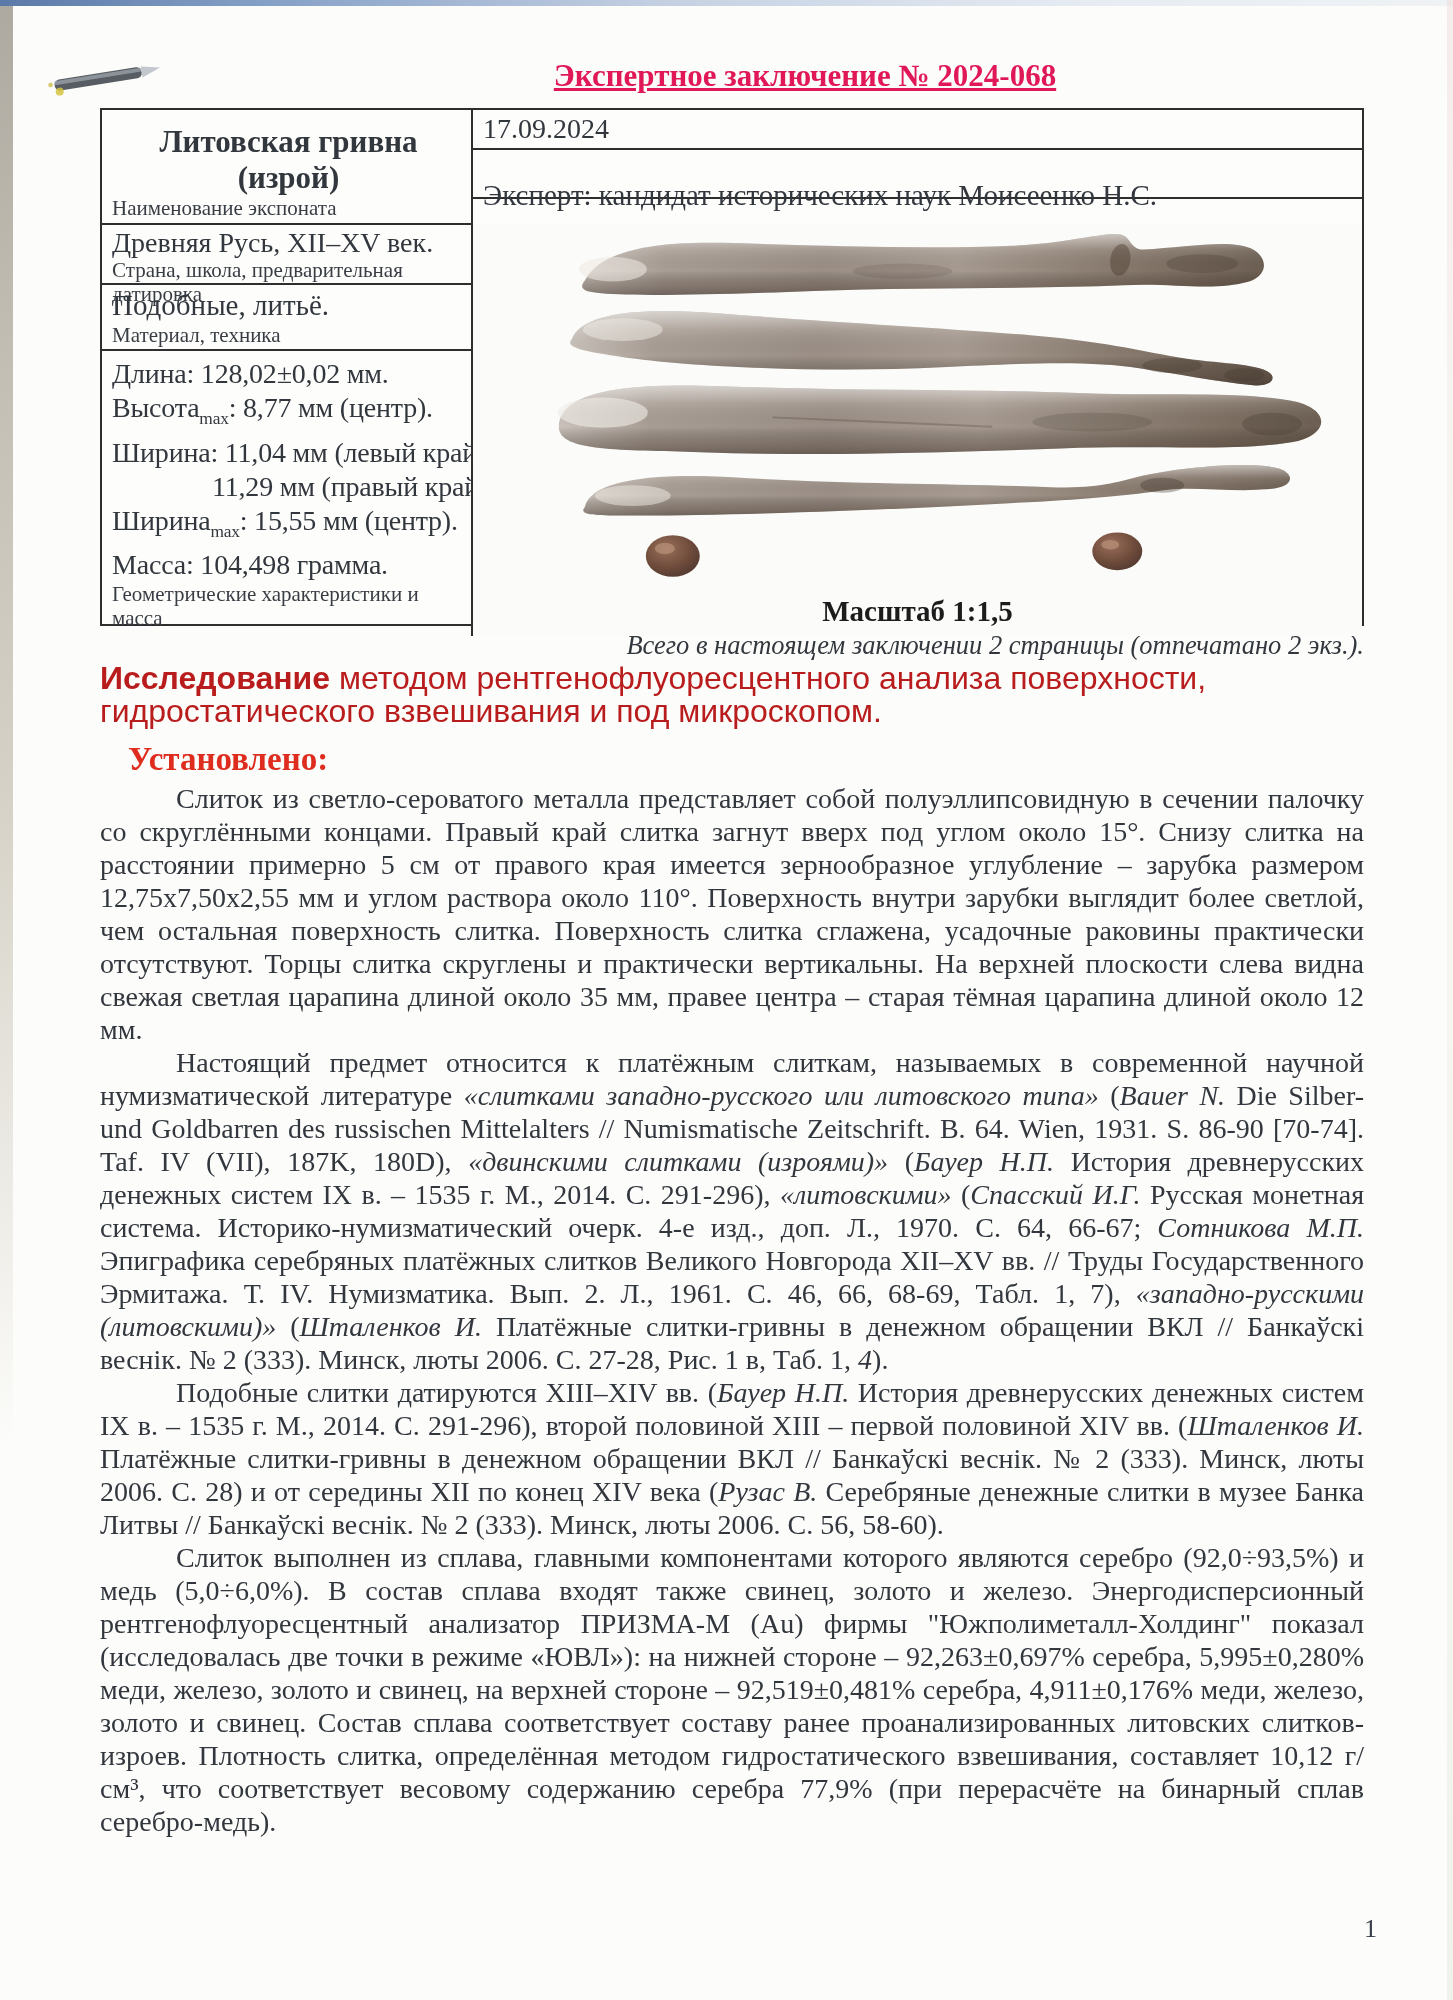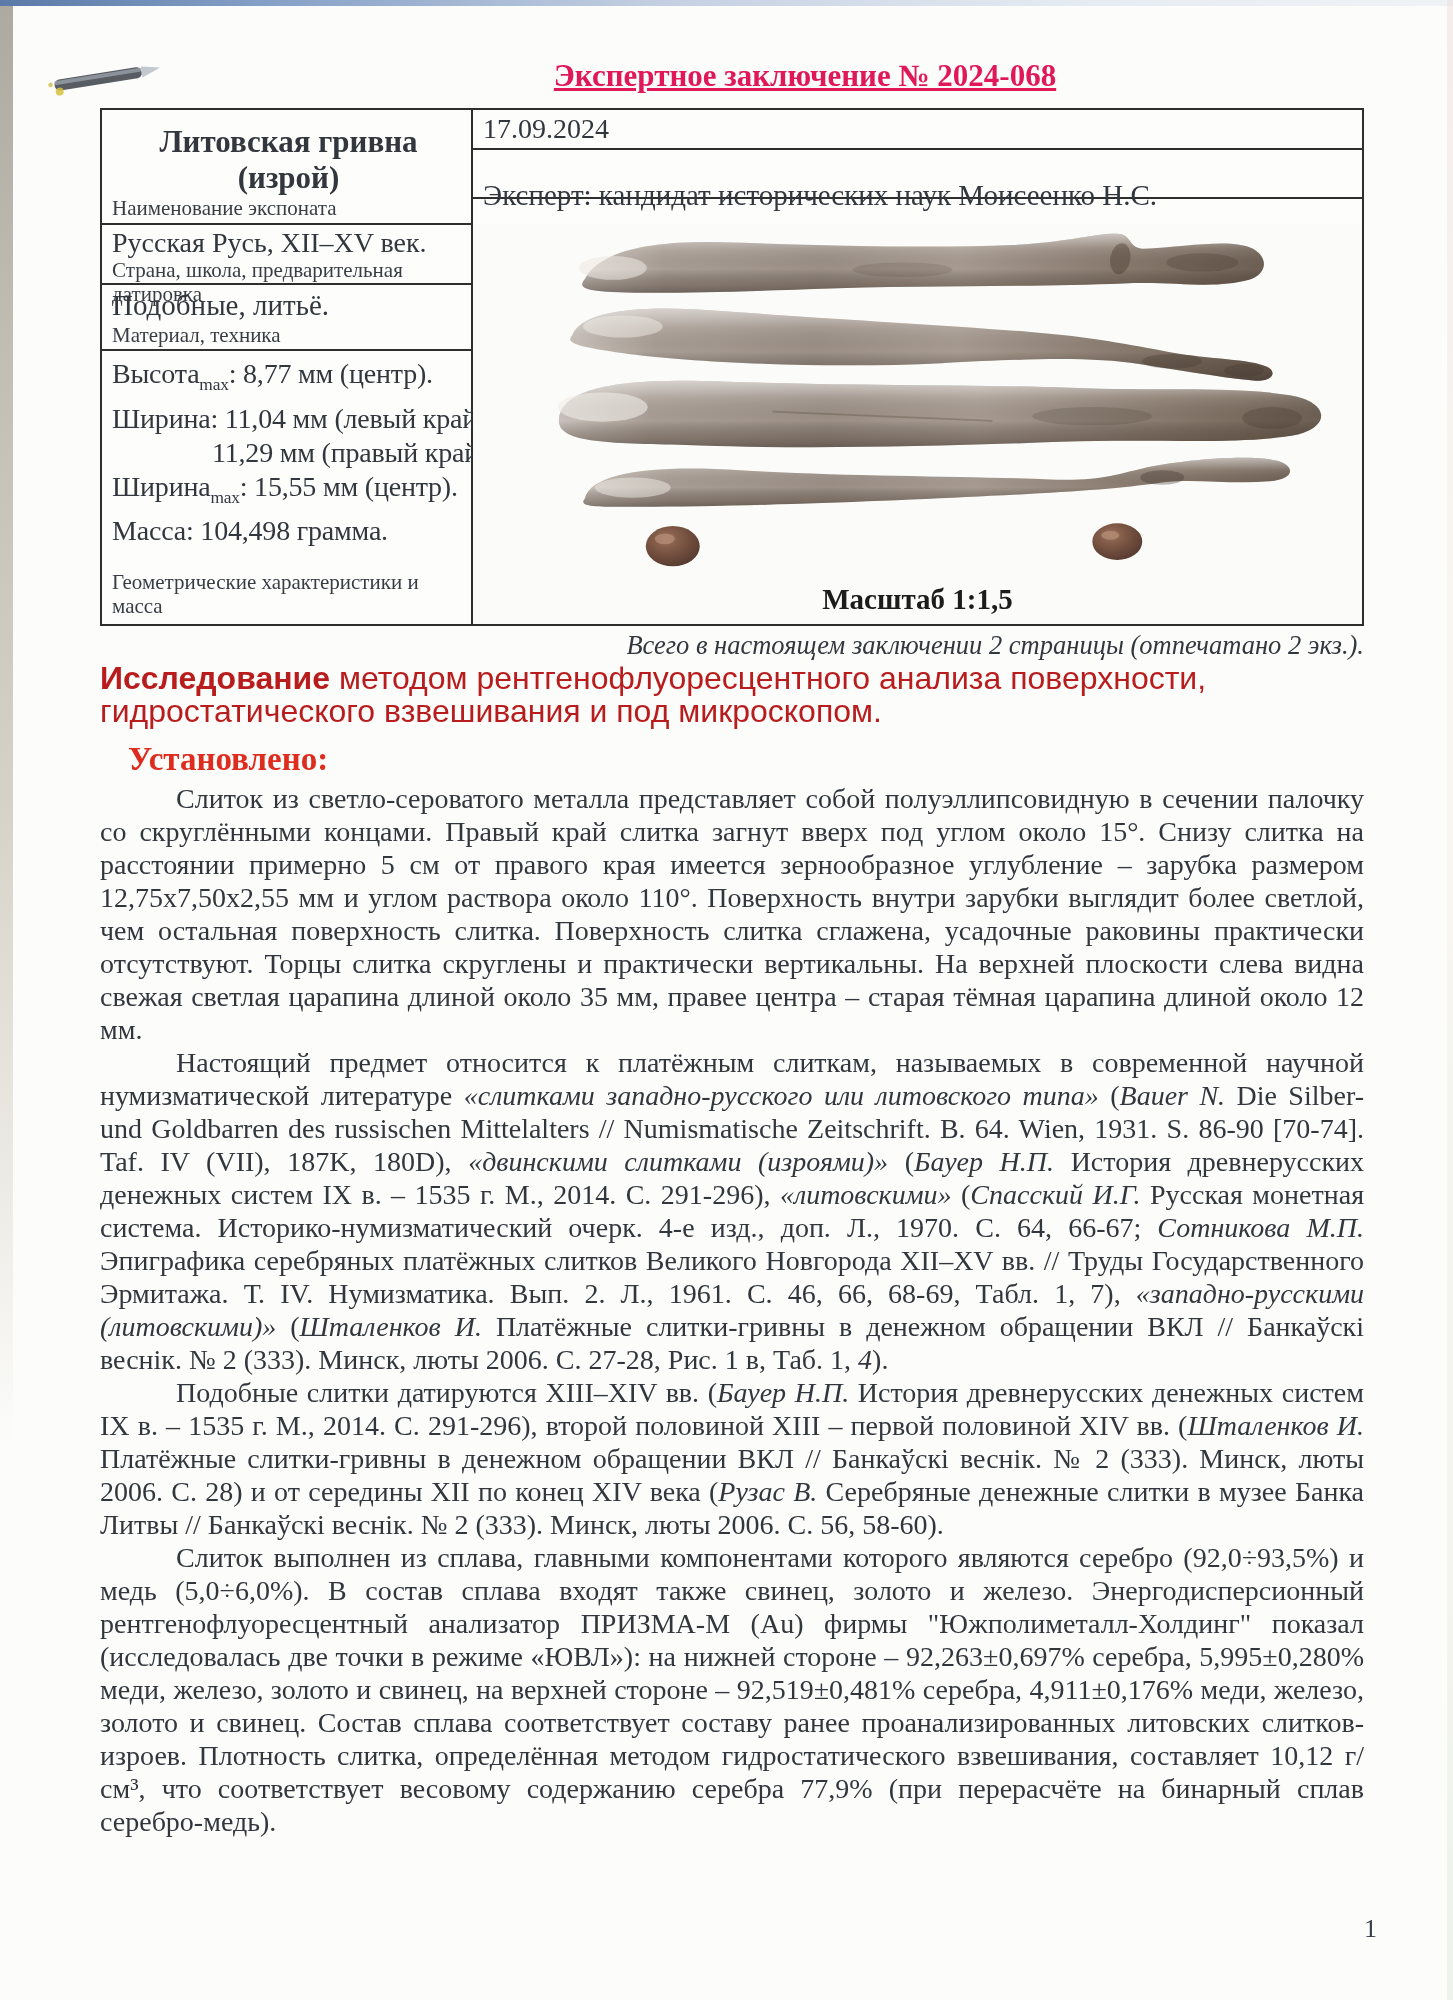--- a/index.html
+++ b/index.html
@@ -103,30 +103,31 @@
 
     <div class="spec-table">
       <div class="col-left">
 
         <div class="cell bline name-cell">
           <div class="exhibit-name">Литовская гривна (изрой)</div>
           <div class="lbl">Наименование экспоната</div>
         </div>
 
         <div class="cell bline origin-cell">
-          <div class="val">Русская Русь, XII–XV век.</div>
+          <div class="val">Древняя Русь, XII–XV век.</div>
           <div class="lbl">Страна, школа, предварительная датировка</div>
         </div>
 
         <div class="cell bline material-cell">
           <div class="val">Подобные, литьё.</div>
           <div class="lbl">Материал, техника</div>
         </div>
 
         <div class="cell dims-cell">
+          <div class="dim-line">Длина: 128,02±0,02 мм.</div>
           <div class="dim-line">
             <span>Высота</span><sub>max</sub><span>: 8,77 мм (центр).</span>
           </div>
           <div class="dim-line">Ширина: 11,04 мм (левый край),</div>
           <div class="dim-line dim-indent">11,29 мм (правый край).</div>
           <div class="dim-line">
             <span>Ширина</span><sub>max</sub><span>: 15,55 мм (центр).</span>
           </div>
           <div class="dim-line">Масса: 104,498 грамма.</div>
           <div class="lbl">Геометрические характеристики и масса</div>

